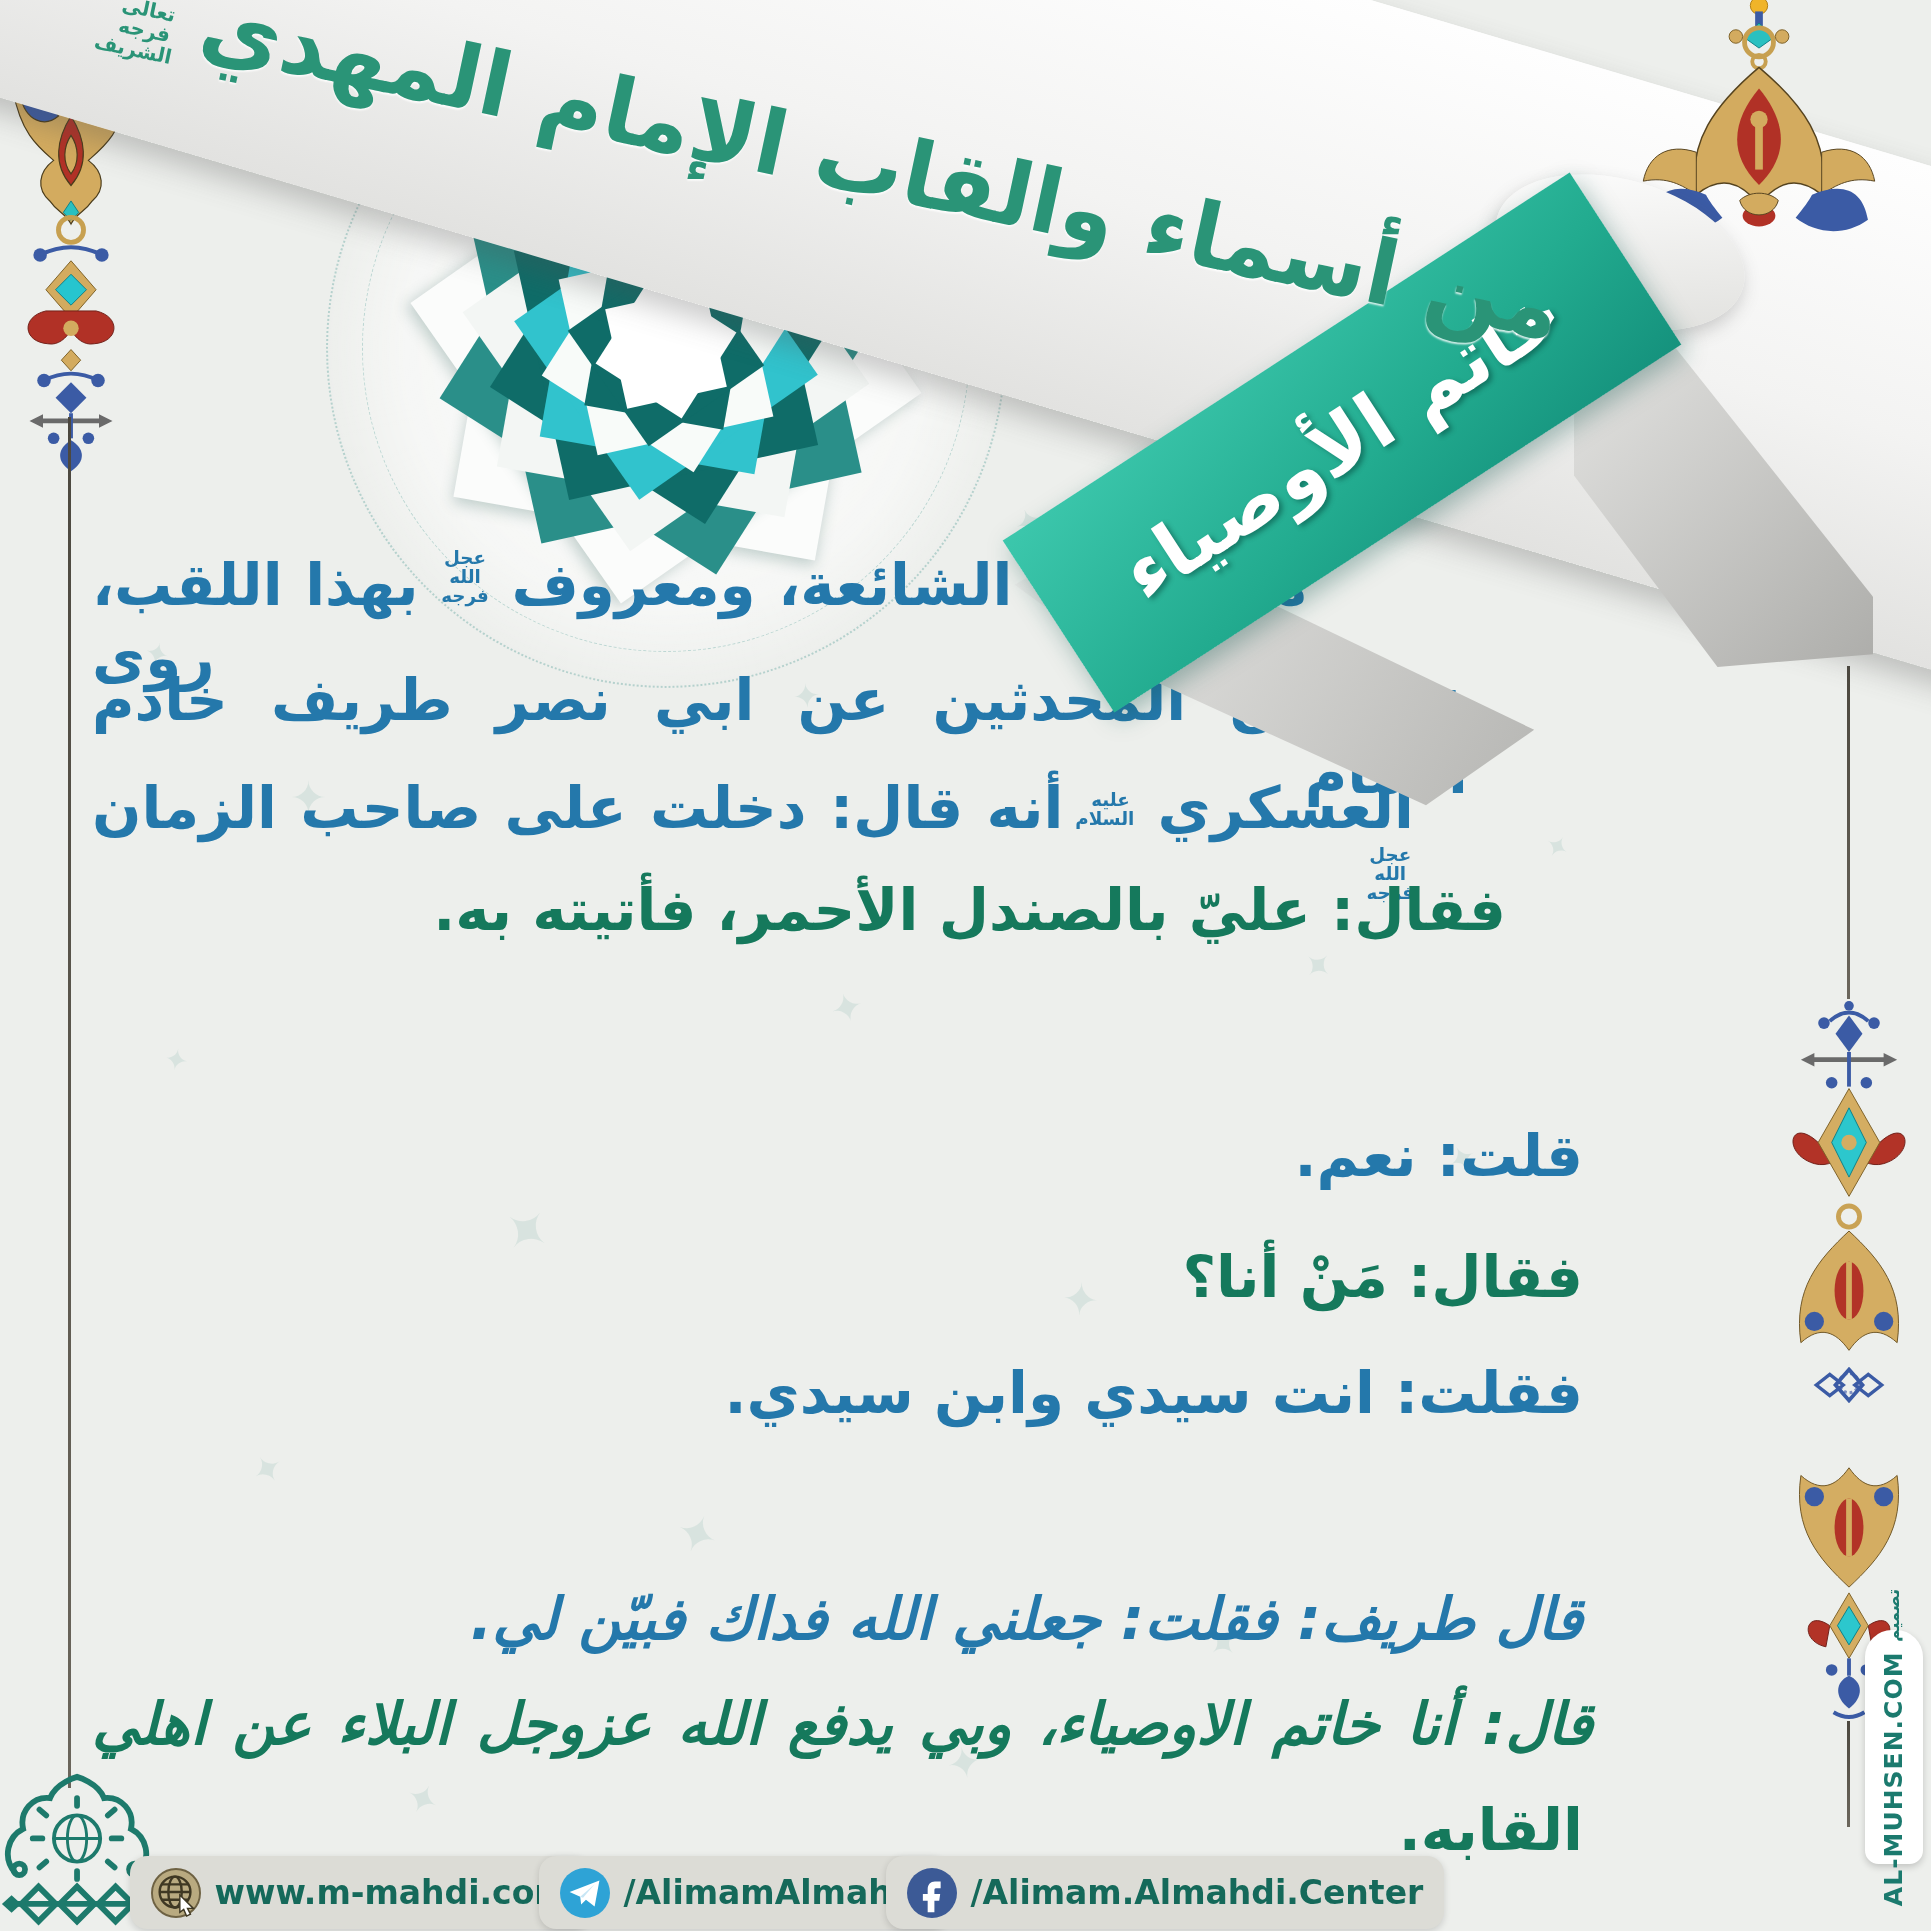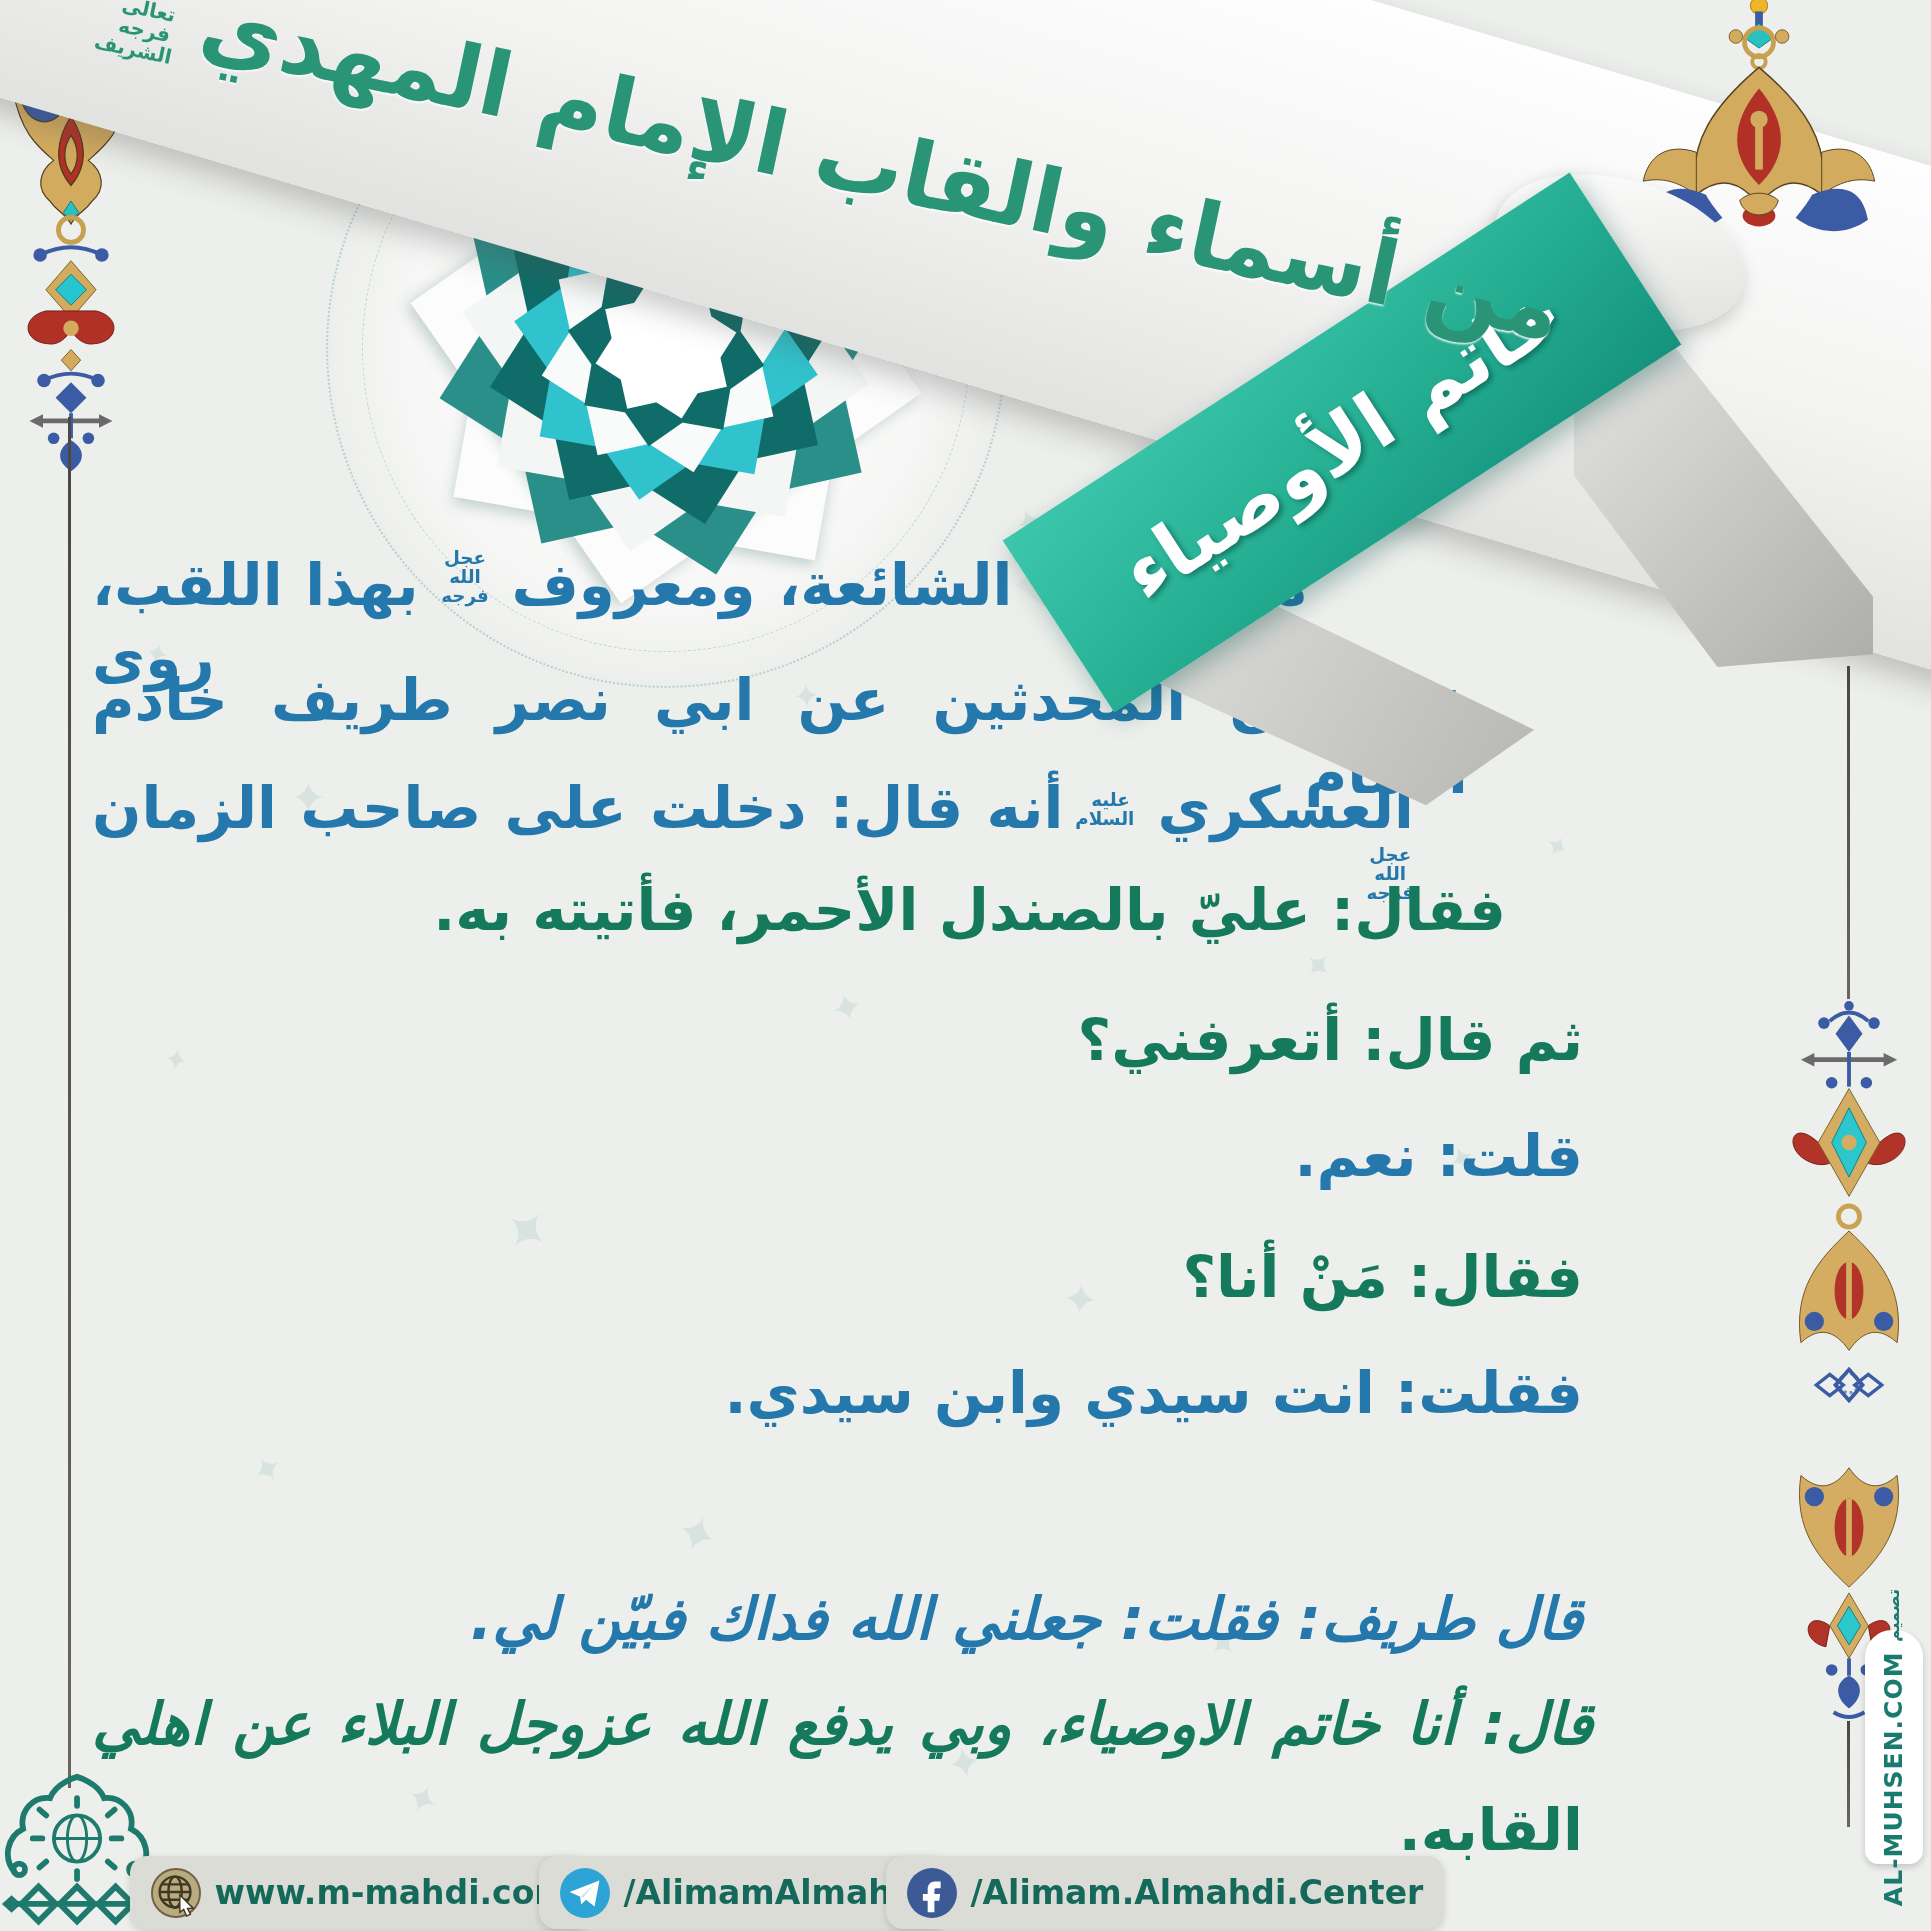--- a/index.html
+++ b/index.html
@@ -239,21 +239,20 @@
 
   <div class="bodyline blue just" style="top:772px;left:92px;right:517px;">
     <span>العسكري</span>
     <span class="mark">عليه السلام</span>
     <span>أنه قال: دخلت على صاحب الزمان</span>
     <span class="mark">عجل الله فرجه</span>
   </div>
 
   <div class="bodyline green" style="top:874px;right:425px;"><span>فقال: عليّ بالصندل الأحمر، فأتيته به.</span></div>
 
-  <div class="bodyline green" style="top:1004px;right:348px;"><span>ثم قال: أتعرفني؟</span></div>
 
   <div class="bodyline blue" style="top:1120px;right:348px;"><span>قلت: نعم.</span></div>
 
   <div class="bodyline green" style="top:1241px;right:348px;"><span>فقال: مَنْ أنا؟</span></div>
 
   <div class="bodyline blue" style="top:1357px;right:348px;"><span>فقلت: انت سيدي وابن سيدي.</span></div>
 
 
   <div class="bodyline blue" style="top:1583px;right:348px;font-style:italic;"><span>قال طريف: فقلت: جعلني الله فداك فبيّن لي.</span></div>
 

